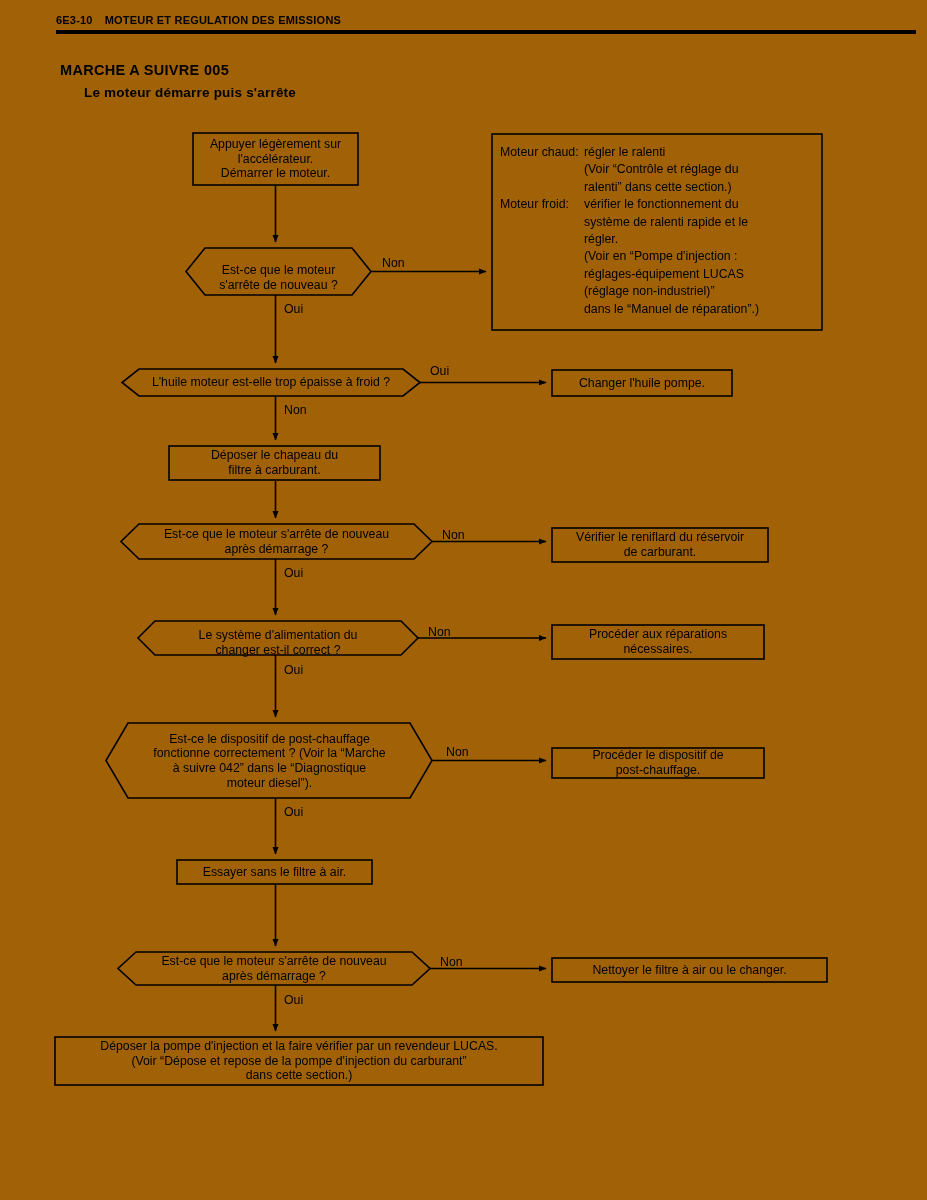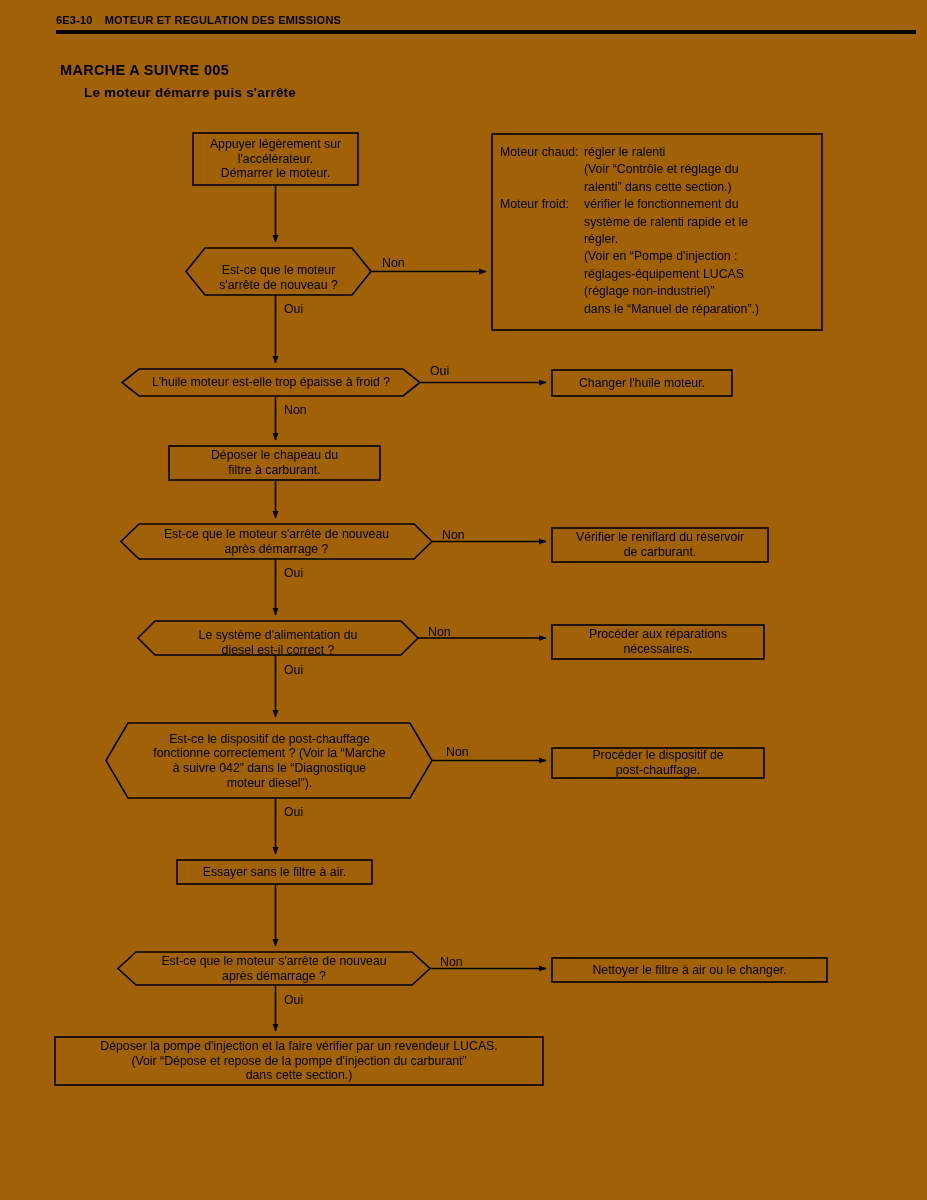--- a/index.html
+++ b/index.html
@@ -140,42 +140,42 @@
       <div class="ind">(Voir en “Pompe d'injection :</div>
       <div class="ind">réglages-équipement LUCAS</div>
       <div class="ind">(réglage non-industriel)”</div>
       <div class="ind">dans le “Manuel de réparation”.)</div>
     </div>
 
     <div class="node" style="left:122px;top:369px;width:298px;height:27px;">L'huile moteur est-elle trop épaisse à froid ?</div>
     <div class="lbl" style="left:430px;top:364px;">Oui</div>
     <div class="lbl" style="left:284px;top:403px;">Non</div>
 
-    <div class="node" style="left:552px;top:370px;width:180px;height:26px;">Changer l'huile moteur.</div>
+    <div class="node" style="left:552px;top:370px;width:180px;height:26px;">Changer l'huile pompe.</div>
 
     <div class="node" style="left:169px;top:446px;width:211px;height:34px;flex-direction:column;">
       <span>Déposer le chapeau du</span>
       <span>filtre à carburant.</span>
     </div>
 
     <div class="node" style="left:121px;top:524px;width:311px;height:35px;flex-direction:column;">
       <span>Est-ce que le moteur s'arrête de nouveau</span>
       <span>après démarrage ?</span>
     </div>
     <div class="lbl" style="left:442px;top:528px;">Non</div>
     <div class="lbl" style="left:284px;top:566px;">Oui</div>
 
     <div class="node" style="left:552px;top:528px;width:216px;height:34px;flex-direction:column;">
       <span>Vérifier le reniflard du réservoir</span>
       <span>de carburant.</span>
     </div>
 
     <div class="node" style="left:138px;top:621px;width:280px;height:44px;flex-direction:column;">
       <span>Le système d'alimentation du</span>
-      <span>diesel est-il correct ?</span>
+      <span>changer est-il correct ?</span>
     </div>
     <div class="lbl" style="left:428px;top:625px;">Non</div>
     <div class="lbl" style="left:284px;top:663px;">Oui</div>
 
     <div class="node" style="left:552px;top:625px;width:212px;height:34px;flex-direction:column;">
       <span>Procéder aux réparations</span>
       <span>nécessaires.</span>
     </div>
 
     <div class="node" style="left:112px;top:726px;width:315px;height:70px;flex-direction:column;">

